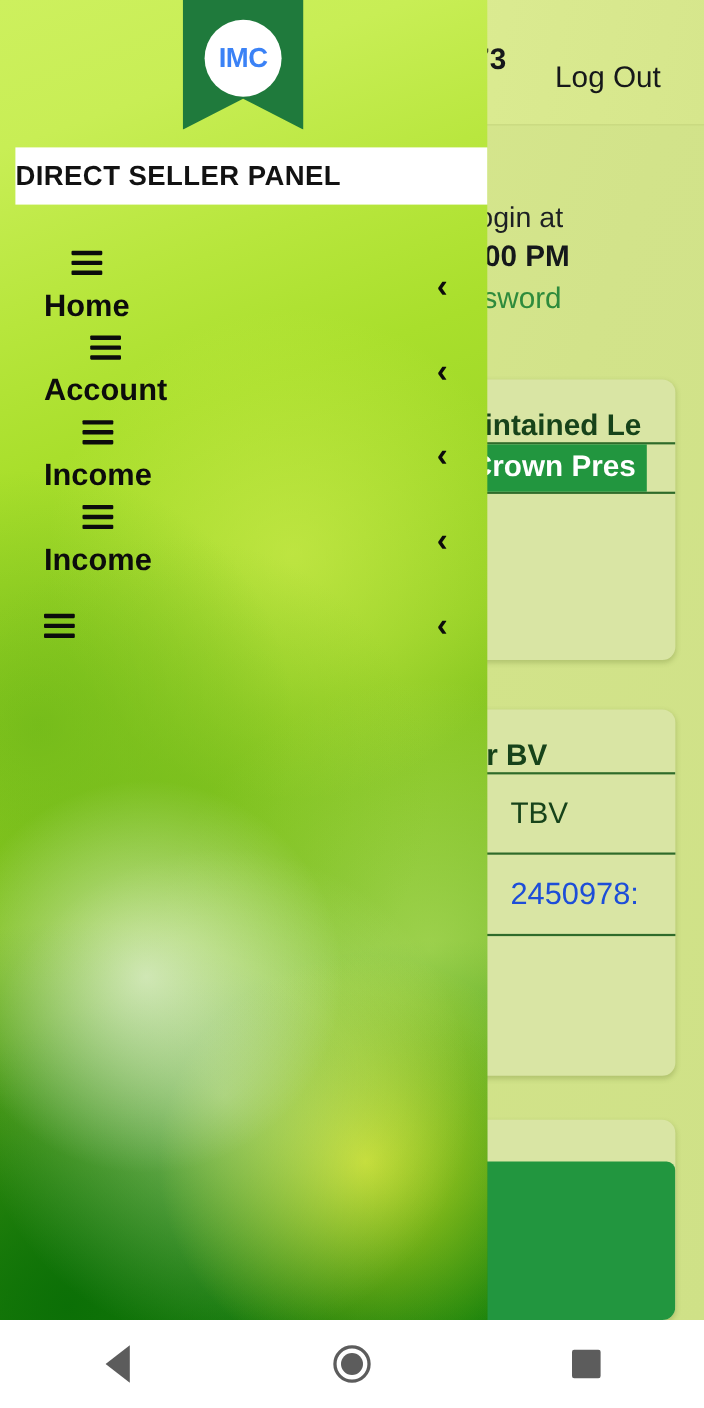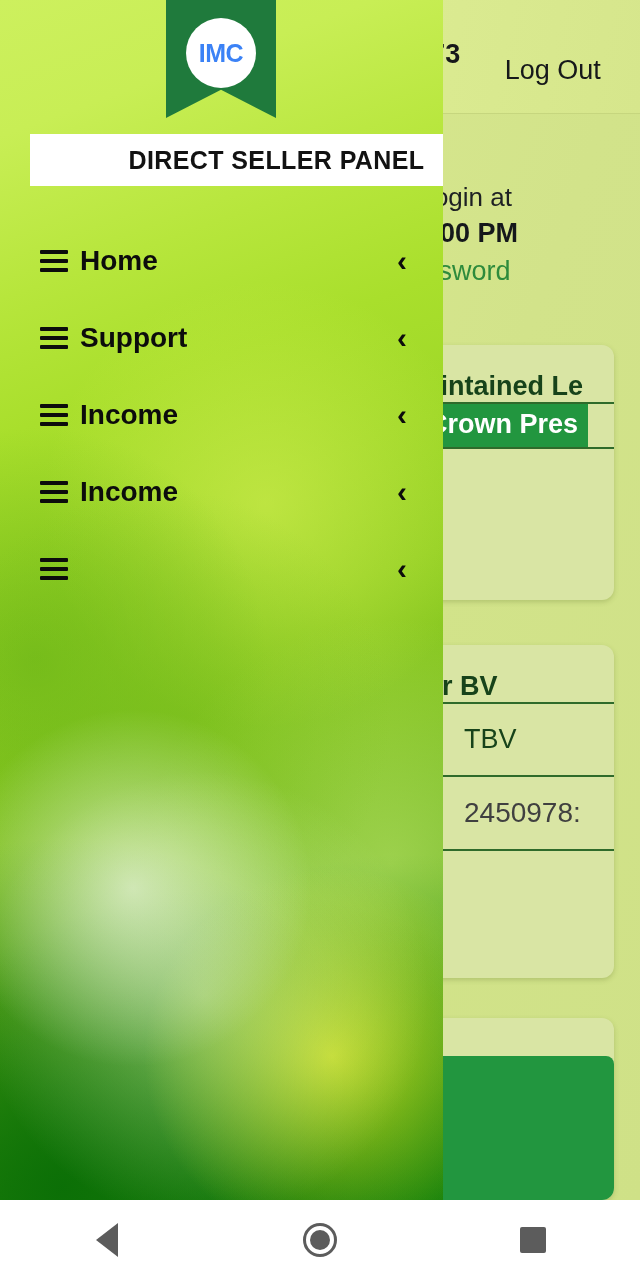--- a/index.html
+++ b/index.html
@@ -66,21 +66,21 @@
   .bv-title {
     font-size:27px; font-weight:bold; color:#17431a;
     padding:20px 0 20px 10px; white-space:nowrap;
   }
   .bvtable { width:100%; border-collapse:collapse; margin-left:18px; }
   .bvtable th, .bvtable td {
     border-bottom:2px solid #2f6b2a; border-left:2px solid #2f6b2a;
     padding:20px 0 20px 26px; text-align:left; white-space:nowrap;
   }
   .bvtable th { font-size:27px; font-weight:normal; color:#17431a; }
-  .bvtable td { font-size:28px; color:#404040; }
+  .bvtable td { font-size:28px; color:#1d4ed8; }
   .bv-tail { height:50px; border-left:2px solid #2f6b2a; }
 
   .green-panel {
     position:absolute; left:14px; top:38px; width:182px; height:144px;
     background:#22963f; border-radius:8px; overflow:hidden;
   }
   .green-panel .gp-text {
     position:absolute; left:-6px; color:#ffffff; font-size:27px;
     font-weight:bold; white-space:nowrap;
   }
@@ -123,33 +123,33 @@
   }
   #logo-text {
     font-size:25px; font-weight:bold; color:#3b82f6;
     letter-spacing:-0.5px; line-height:1;
   }
 
   
   #panel-title {
     position:absolute; left:14px; top:134px; width:493px; height:52px;
     background:#ffffff;
-    display:flex; align-items:center; justify-content:center;margin-left:16px;
+    display:flex; align-items:center; justify-content:flex-start;
   }
   #panel-title span {
     font-size:25px; font-weight:bold; color:#121212; letter-spacing:.4px;
   }
 
   
   #menu { position:absolute; left:0; top:222px; width:443px; }
   .menu-item {
     position:relative; height:77px; display:flex; align-items:center;
     padding:0 22px 0 40px;
   }
-  .mi-left { display:flex; align-items:center; gap:12px; }
+  .mi-left { display:flex; align-items:center; gap:12px;flex-direction:column; }
   .burger { display:flex; flex-direction:column; justify-content:center; gap:5px; width:28px; }
   .burger i { display:block; height:4px; background:#0c0c0c; border-radius:1px; }
   .mi-label { font-size:28px; font-weight:bold; color:#0c0c0c; white-space:nowrap; }
   .chev {
     position:absolute; right:36px; top:50%; transform:translateY(-50%);
     font-size:30px; font-weight:bold; color:#0c0c0c; line-height:1;
   }
 
   
   #navbar {
@@ -269,21 +269,21 @@
         <span class="chev">‹</span>
       </div>
 
       <div class="menu-item">
         <span class="mi-left">
           <span class="burger">
               <i></i>
               <i></i>
               <i></i>
             </span>
-          <span class="mi-label">Support</span>
+          <span class="mi-label">Account</span>
         </span>
         <span class="chev">‹</span>
       </div>
 
       <div class="menu-item">
         <span class="mi-left">
           <span class="burger">
               <i></i>
               <i></i>
               <i></i>

